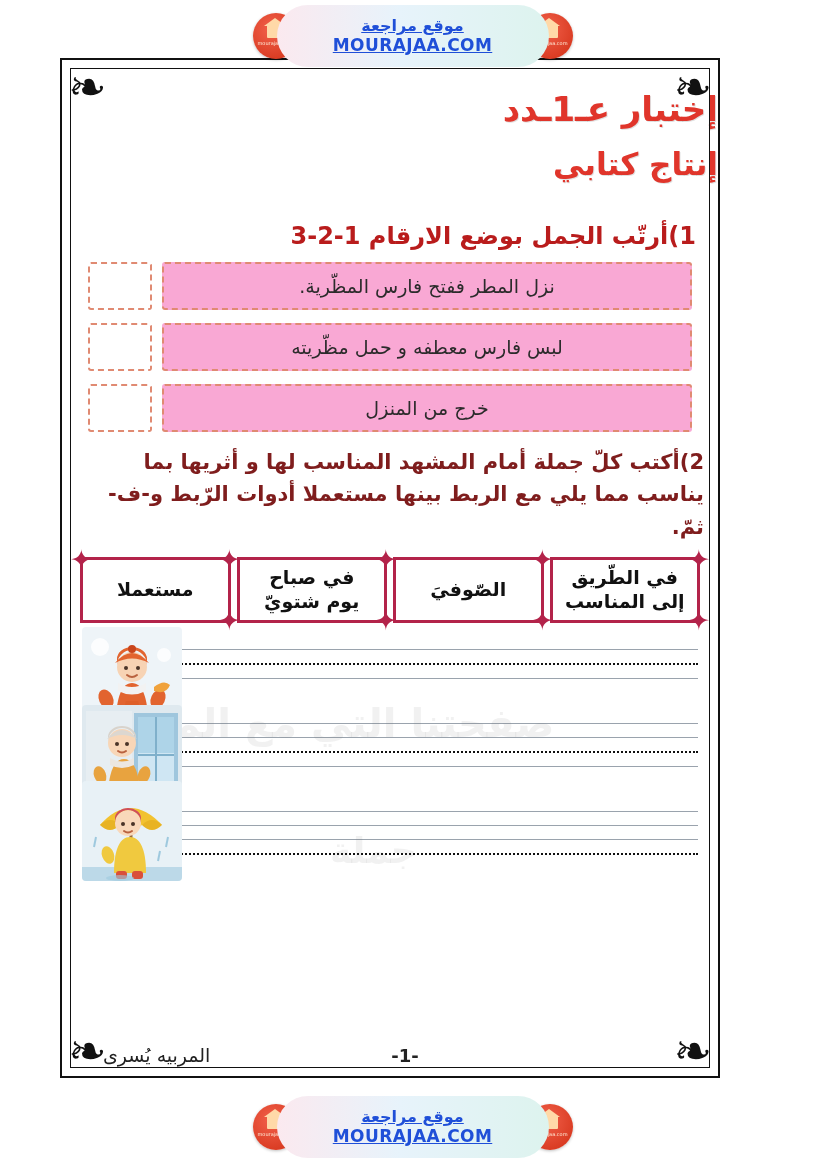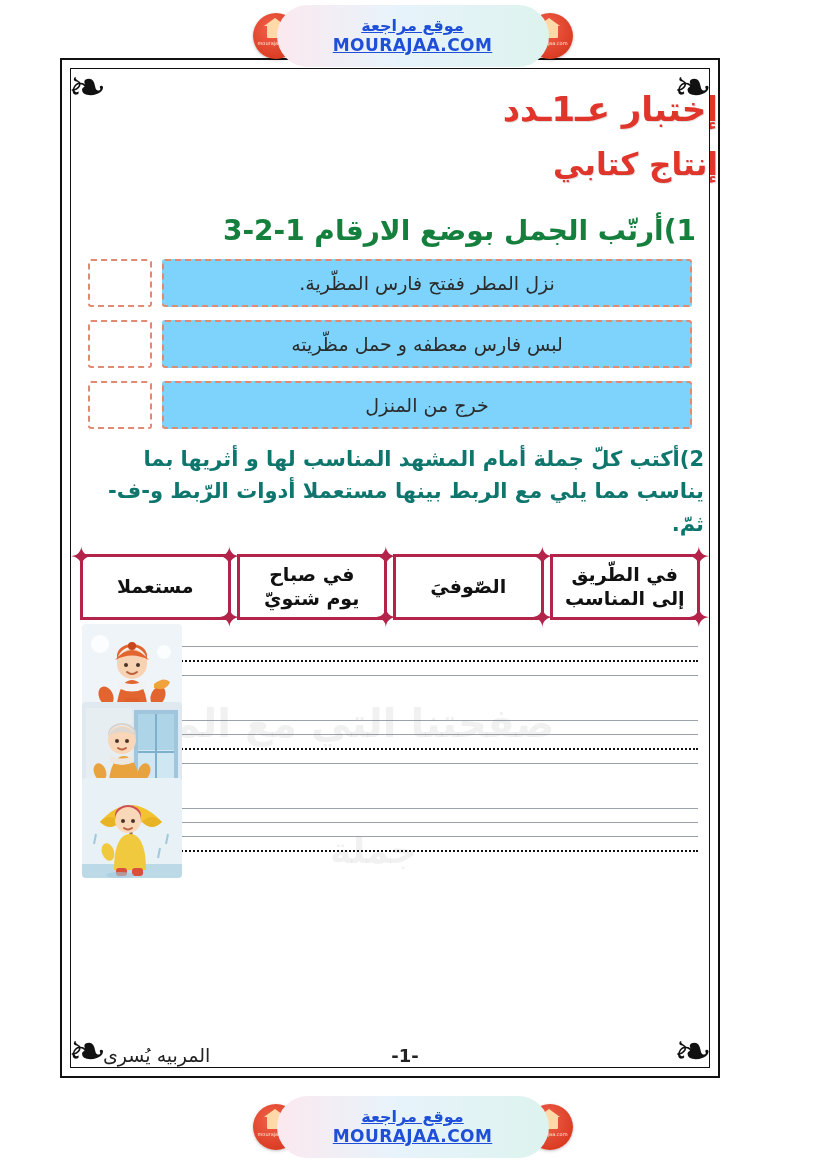--- a/index.html
+++ b/index.html
@@ -153,29 +153,29 @@
     color: #e0352b;
     font-size: 31px;
     font-weight: bold;
     line-height: 1.5;
     margin-top: 6px;
     text-shadow: 1px 1px 0 rgba(0,0,0,.12);
   }
 
   
   .ex-heading {
-    color: #15803d;
-    font-size: 28px;
+    color: #b91c1c;
+    font-size: 24px;
     font-weight: bold;
     text-align: right;
-    margin: 26px 22px 0 22px;
+    margin: 34px 22px 0 22px;
     direction: rtl;
   }
   .ex-heading-2 {
-    color: #0f766e;
+    color: #7f1d1d;
     font-size: 21px;
     font-weight: bold;
     text-align: right;
     margin: 14px 14px 0 14px;
     line-height: 1.55;
     direction: rtl;
   }
 
   .sentence-rows {
     margin: 12px 26px 0 26px;
@@ -193,21 +193,21 @@
     border: 2px dashed #e08a72;
     border-radius: 3px;
     padding: 8px 14px;
     font-size: 19px;
     color: #2b2b2b;
     text-align: center;
     min-height: 28px;
     display: flex;
     align-items: center;
     justify-content: center;
-    background: #7dd3fc;
+    background: #f9a8d4;
   }
   .order-box {
     width: 60px;
     border: 2px dashed #e08a72;
     border-radius: 3px;
     background: #fff;
   }
 
   
   .words-strip {

